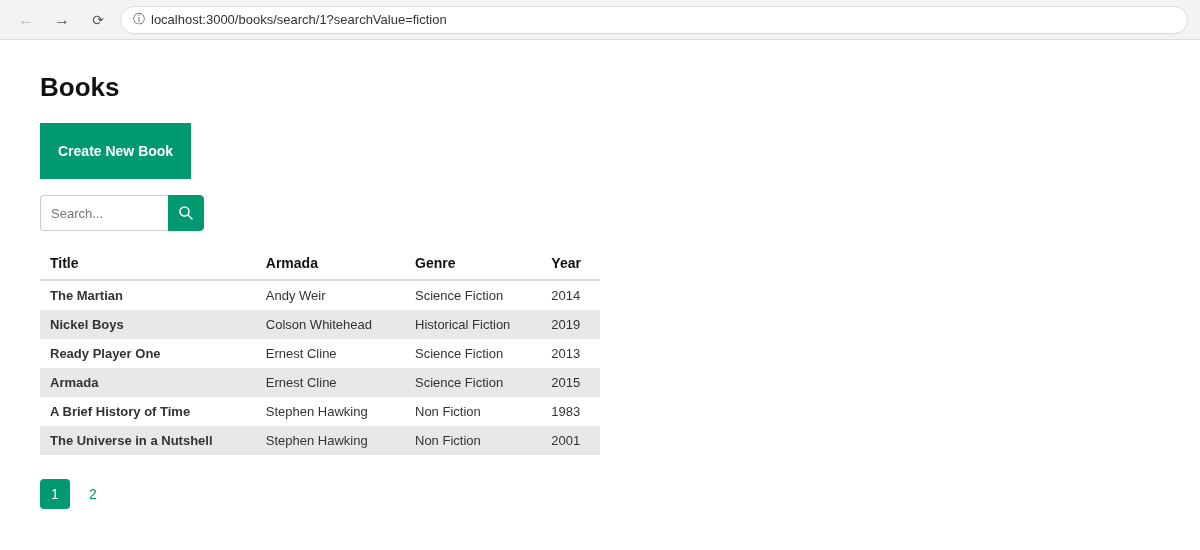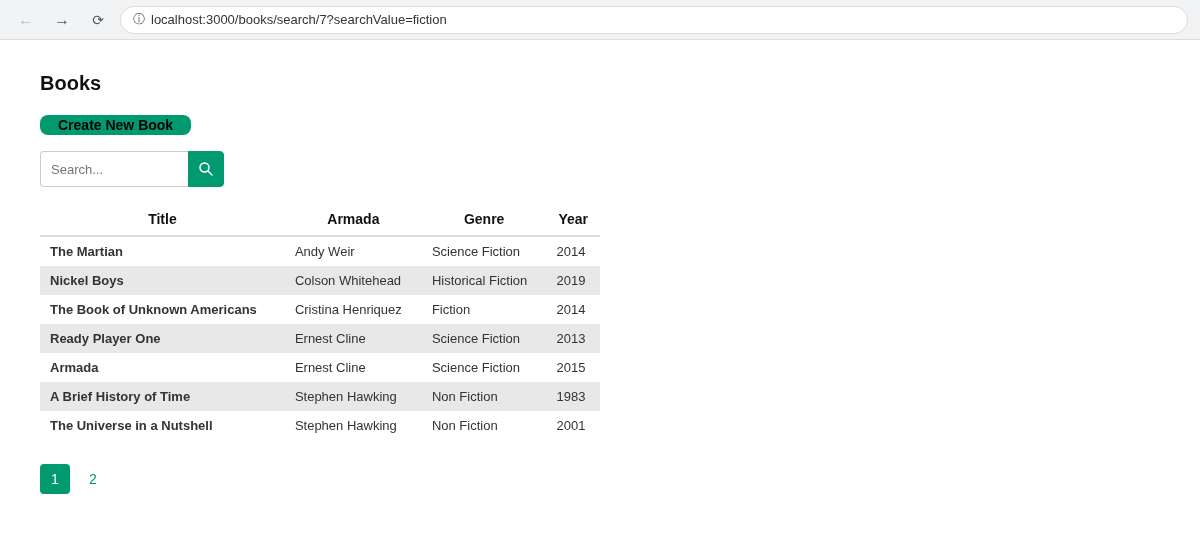--- a/index.html
+++ b/index.html
@@ -77,48 +77,48 @@
       color: #555;
       font-size: 12px;
     }
 
     
     .page-content {
       padding: 32px 40px;
     }
 
     .page-title {
-      font-size: 20px;
+      font-size: 26px;
       font-weight: bold;
       color: #111;
       margin-bottom: 20px;
     }
 
     .create-btn {
       background: #009970;
-      color: #000000;
-      border: none;
-      padding: 2px 18px;
+      color: #ffffff;
+      border: none;
+      padding: 20px 18px;
       font-size: 14px;
       font-weight: bold;
-      border-radius: 8px;
+      border-radius: 0;
       cursor: pointer;
       margin-bottom: 16px;
       display: inline-block;
     }
 
     .search-row {
       display: flex;
       align-items: center;
       gap: 0;
       margin-bottom: 16px;
     }
 
     .search-input {
-      width: 148px;
+      width: 128px;
       height: 36px;
       border: 1px solid #ccc;
       border-right: none;
       border-radius: 4px 0 0 4px;
       padding: 0 10px;
       font-size: 13px;
       color: #555;
       outline: none;
     }
 
@@ -140,21 +140,21 @@
     .books-table {
       width: 560px;
       border-collapse: collapse;
     }
 
     .books-table thead tr {
       background: #fff;
     }
 
     .books-table th {
-      text-align: center;
+      text-align: left;
       padding: 8px 10px;
       font-weight: bold;
       font-size: 14px;
       color: #111;
       border-bottom: 2px solid #ddd;
     }
 
     .books-table td {
       padding: 7px 10px;
       font-size: 13px;
@@ -208,21 +208,21 @@
   </style>
 </head>
 <body>
 
 <div class="browser-chrome">
   <button class="nav-btn disabled" title="Back">←</button>
   <button class="nav-btn" title="Forward">→</button>
   <button class="refresh-btn" title="Refresh">⟳</button>
   <div class="address-bar">
     <span class="lock-icon">ⓘ</span>
-    <span>localhost:3000/books/search/7?searchValue=fiction</span>
+    <span>localhost:3000/books/search/1?searchValue=fiction</span>
   </div>
 </div>
 
 <div class="page-content">
 
   <h1 class="page-title">Books</h1>
 
   <button class="create-btn">Create New Book</button>
 
   <div class="search-row">
@@ -251,26 +251,20 @@
           <td>Science Fiction</td>
           <td>2014</td>
         </tr>
         <tr>
           <td class="title-cell">Nickel Boys</td>
           <td>Colson Whitehead</td>
           <td>Historical Fiction</td>
           <td>2019</td>
         </tr>
         <tr>
-          <td class="title-cell">The Book of Unknown Americans</td>
-          <td>Cristina Henriquez</td>
-          <td>Fiction</td>
-          <td>2014</td>
-        </tr>
-        <tr>
           <td class="title-cell">Ready Player One</td>
           <td>Ernest Cline</td>
           <td>Science Fiction</td>
           <td>2013</td>
         </tr>
         <tr>
           <td class="title-cell">Armada</td>
           <td>Ernest Cline</td>
           <td>Science Fiction</td>
           <td>2015</td>

